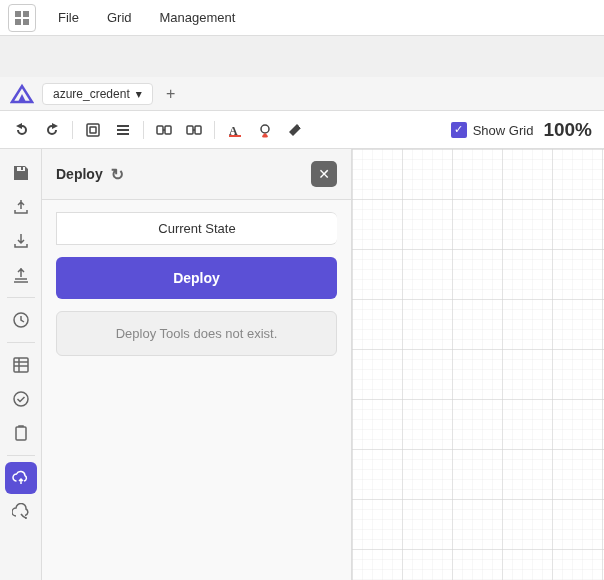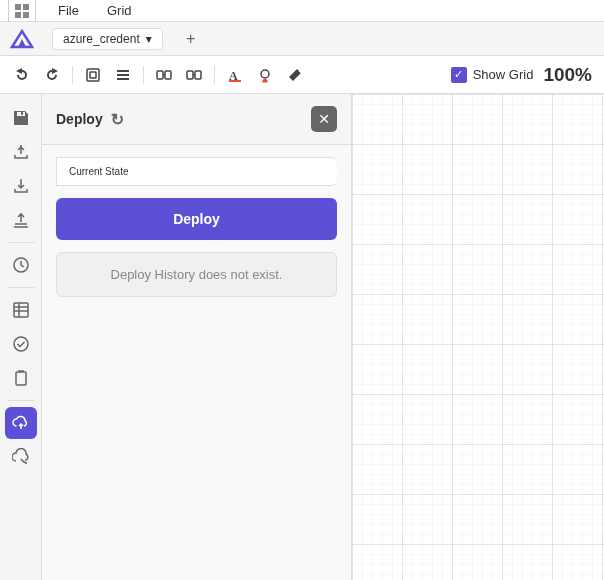--- a/index.html
+++ b/index.html
@@ -1,35 +1,35 @@
 <!DOCTYPE html>
 <html><head>
   <meta charset="utf-8">
   <style>
     * { box-sizing: border-box; margin: 0; padding: 0; }
     body { font-family: -apple-system, BlinkMacSystemFont, 'Segoe UI', sans-serif; font-size: 13px; background: #f0f0f0; width: 604px; height: 580px; overflow: hidden; display: flex; flex-direction: column; }
 
     
-    .menu-bar { display: flex; align-items: center; height: 22px; background: #fff; border-bottom: 1px solid #ddd; padding: 0 8px; gap: 16px; }
+    .menu-bar { display: flex; align-items: center; height: 36px; background: #fff; border-bottom: 1px solid #ddd; padding: 0 8px; gap: 16px; }
     .menu-logo { width: 28px; height: 28px; display: flex; align-items: center; justify-content: center; border: 1px solid #ccc; border-radius: 4px; cursor: pointer; }
     .menu-logo svg { width: 16px; height: 16px; }
     .menu-item { cursor: pointer; color: #333; padding: 4px 6px; border-radius: 3px; font-size: 13px; }
 
     
-    .tab-bar { display: flex; align-items: center; height: 34px; background: #f5f5f5; border-bottom: 1px solid #ddd; padding: 0 8px; gap: 16px; }
+    .tab-bar { display: flex; align-items: center; height: 34px; background: #f5f5f5; border-bottom: 1px solid #ddd; padding: 0 8px; gap: 6px; margin-top: 41px; }
     .brand-icon { width: 28px; height: 28px; display: flex; align-items: center; justify-content: center; }
     .tab { display: flex; align-items: center; background: #fff; border: 1px solid #ddd; border-radius: 4px; padding: 3px 10px; font-size: 12px; color: #333; cursor: pointer; gap: 6px; }
     .tab-add { width: 24px; height: 24px; display: flex; align-items: center; justify-content: center; cursor: pointer; color: #666; font-size: 16px; border-radius: 3px; }
 
     
     .toolbar { display: flex; align-items: center; height: 38px; background: #fff; border-bottom: 1px solid #ddd; padding: 0 8px; gap: 2px; }
     .toolbar-btn { width: 28px; height: 28px; display: flex; align-items: center; justify-content: center; border-radius: 4px; cursor: pointer; color: #444; border: none; background: transparent; font-size: 15px; }
     .toolbar-sep { width: 1px; height: 18px; background: #ddd; margin: 0 4px; }
     .toolbar-spacer { flex: 1; }
-    .show-grid-area { display: flex; align-items: center; gap: 6px; margin-right: 8px; }
+    .show-grid-area { display: flex; align-items: flex-end; gap: 6px; margin-right: 8px; }
     .checkbox-icon { width: 16px; height: 16px; border: 2px solid #5b50d6; border-radius: 2px; background: #fff; display: flex; align-items: center; justify-content: center; }
     .checkbox-icon.checked { background: #5b50d6; }
     .checkbox-icon.checked::after { content: '✓'; color: #fff; font-size: 11px; line-height: 1; }
     .show-grid-label { font-size: 13px; color: #333; }
     .zoom-label { font-size: 19px; font-weight: 600; color: #333; margin-right: 4px; }
 
     
     .main { display: flex; flex: 1; overflow: hidden; }
 
     
@@ -39,21 +39,21 @@
     .sidebar-sep { width: 28px; height: 1px; background: #ddd; margin: 4px 0; }
 
     
     .panel-area { width: 310px; background: #f9f9f9; border-right: 1px solid #ddd; display: flex; flex-direction: column; }
     .panel-header { display: flex; align-items: center; justify-content: space-between; padding: 12px 14px; background: #f5f5f5; border-bottom: 1px solid #ddd; }
     .panel-title { font-size: 14px; font-weight: 600; color: #333; display: flex; align-items: center; gap: 8px; }
     .panel-close { width: 26px; height: 26px; background: #666; border-radius: 5px; display: flex; align-items: center; justify-content: center; cursor: pointer; color: #fff; font-size: 14px; }
 
     
     .panel-tabs { display: flex; gap: 0; padding: 12px 14px; }
-    .panel-tab { flex: 1; padding: 8px 12px; text-align: left; background: #ececec; color: #555; border: 1px solid #ddd; font-size: 10px; cursor: pointer; }
+    .panel-tab { flex: 1; padding: 8px 12px; text-align: center; background: #ececec; color: #555; border: 1px solid #ddd; font-size: 13px; cursor: pointer; }
     .panel-tab:first-child { border-radius: 6px 0 0 6px; border-right: none; }
     .panel-tab:last-child { border-radius: 0 6px 6px 0; }
     .panel-tab.active { background: #fff; color: #333; font-weight: 500; }
 
     
     .deploy-btn { margin: 0 14px; padding: 13px; background: #5b50d6; color: #fff; border: none; border-radius: 6px; font-size: 14px; font-weight: 600; cursor: pointer; text-align: center; }
 
     
     .result-box { margin: 12px 14px 0; padding: 14px; background: #f0f0f0; border: 1px solid #ddd; border-radius: 6px; color: #888; font-size: 13px; text-align: center; }
 
@@ -70,20 +70,21 @@
   <div class="menu-logo">
     <svg viewBox="0 0 16 16" fill="none">
       <rect x="1" y="1" width="6" height="6" fill="#888"></rect>
       <rect x="9" y="1" width="6" height="6" fill="#888"></rect>
       <rect x="1" y="9" width="6" height="6" fill="#888"></rect>
       <rect x="9" y="9" width="6" height="6" fill="#888"></rect>
     </svg>
   </div>
   <span class="menu-item">File</span>
   <span class="menu-item">Grid</span>
+  <span class="menu-item">Management</span>
 </div>
 
 <div class="tab-bar">
   <div class="brand-icon">
     <svg width="24" height="24" viewBox="0 0 24 24">
       <polygon points="2,20 12,4 22,20" fill="none" stroke="#5b50d6" stroke-width="2.5"></polygon>
       <polygon points="8,20 12,12 16,20" fill="#5b50d6"></polygon>
     </svg>
   </div>
   <div class="tab">
@@ -236,21 +237,21 @@
       <div class="panel-close">✕</div>
     </div>
 
     <div class="panel-tabs">
       <div class="panel-tab active">Current State</div>
     </div>
 
     <button class="deploy-btn">Deploy</button>
 
     <div class="result-box">
-      <span>Deploy History does not exist.</span>
+      <span>Deploy Tools does not exist.</span>
     </div>
   </div>
 
   <div class="canvas-area">
     <svg class="grid-svg" xmlns="http://www.w3.org/2000/svg">
       <defs>
         <pattern id="smallGrid" width="10" height="10" patternUnits="userSpaceOnUse">
           <path d="M 10 0 L 0 0 0 10" fill="none" stroke="#e0e0e0" stroke-width="0.5"></path>
         </pattern>
         <pattern id="grid" width="50" height="50" patternUnits="userSpaceOnUse">

